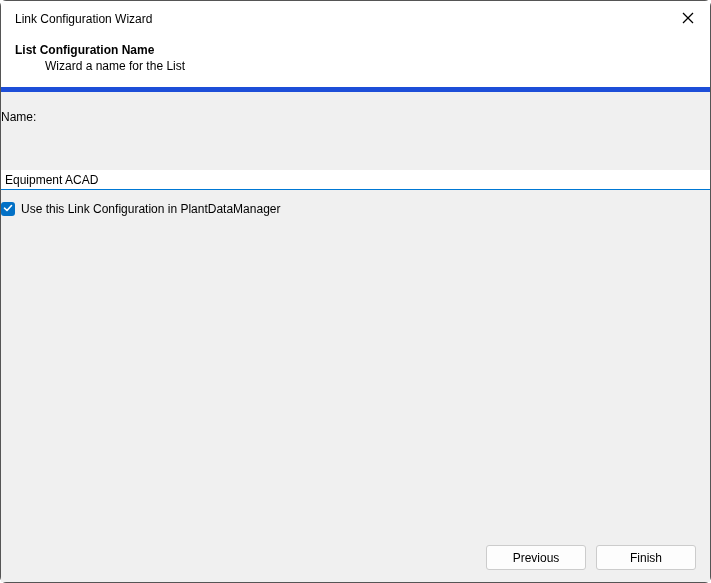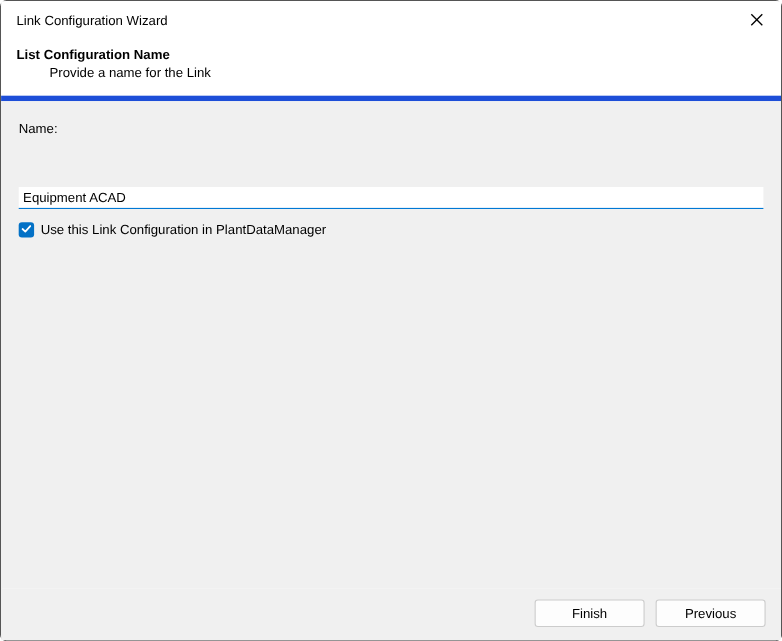--- a/index.html
+++ b/index.html
@@ -61,21 +61,21 @@
       margin-bottom: 2px;
     }
     .header-subtitle {
       font-size: 12px;
       color: #000;
       padding-left: 30px;
     }
     .content-area {
       flex: 1;
       background: #f0f0f0;
-      padding: 18px 16px;
+      padding: 18px 0;
     }
     .field-label {
       font-size: 12px;
       color: #000;
       margin-bottom: 6px;
     }
     .name-input {
       width: 100%;
       height: 20px;
       padding: 2px 4px;
@@ -145,36 +145,36 @@
         <svg viewBox="0 0 12 12">
             <line x1="1" y1="1" x2="11" y2="11" stroke="#000" stroke-width="1.2"></line>
             <line x1="11" y1="1" x2="1" y2="11" stroke="#000" stroke-width="1.2"></line>
           </svg>
       </span>
     </div>
   </div>
 
   <div class="header-section">
     <div class="header-title">List Configuration Name</div>
-    <div class="header-subtitle">Provide a name for the Link</div>
+    <div class="header-subtitle">Wizard a name for the List</div>
   </div>
 
   <div class="content-area">
     <div class="field-label">Name:</div>
     <input type="text" class="name-input" value="Equipment ACAD" style="">
     <div class="checkbox-row">
       <div class="checkbox">
         <span>
           <svg viewBox="0 0 10 10">
               <polyline points="1.5,5.2 4,7.5 8.5,2.5" fill="none" stroke="#fff" stroke-width="1.6" stroke-linecap="round" stroke-linejoin="round"></polyline>
             </svg>
         </span>
       </div>
       <label class="checkbox-label">Use this Link Configuration in PlantDataManager</label>
     </div>
   </div>
 
   <div class="footer">
+    <button class="btn">Previous</button>
     <button class="btn">Finish</button>
-    <button class="btn">Previous</button>
   </div>
 
 </div>
 
 </body></html>

